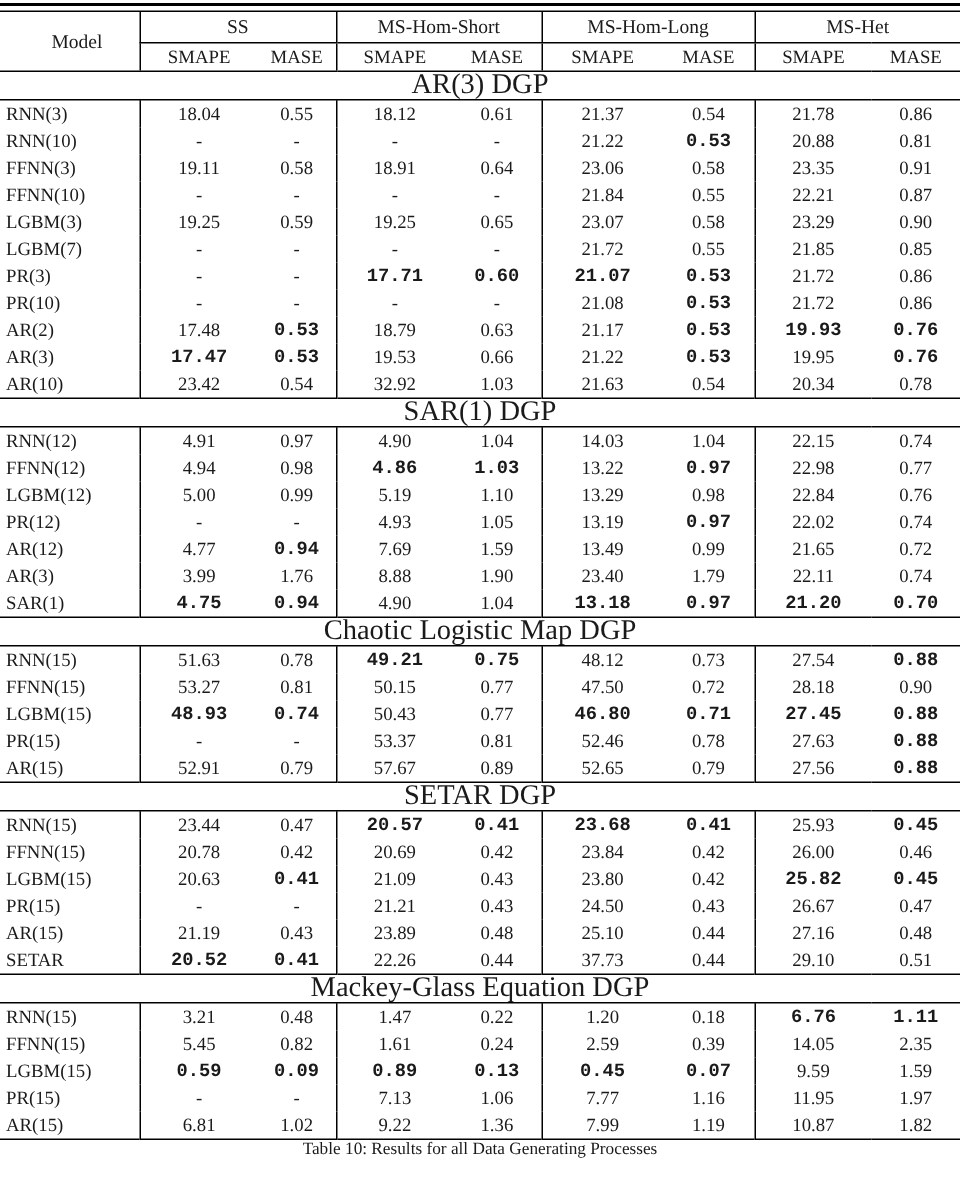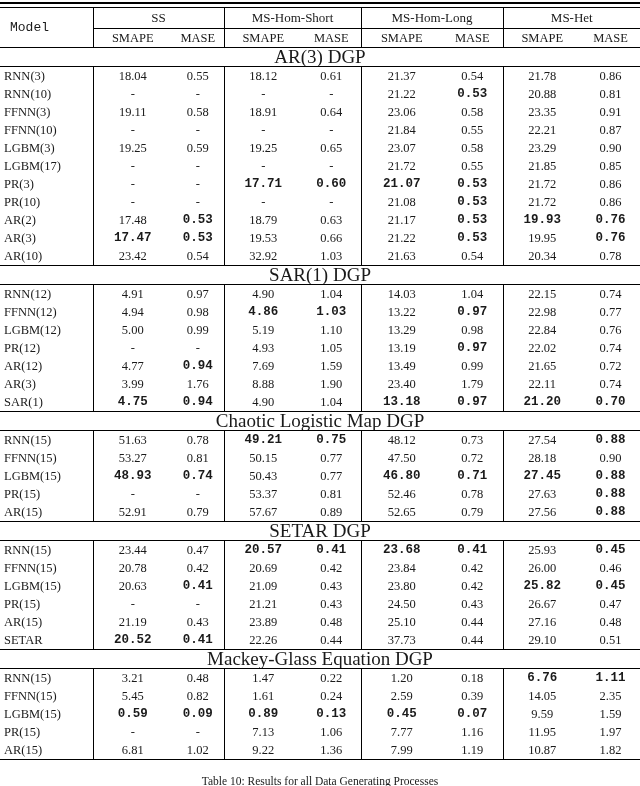--- a/index.html
+++ b/index.html
@@ -32,39 +32,37 @@
     text-align: center;
     height: 18px;
     line-height: 18px;
     white-space: nowrap;
     overflow: hidden;
     font-weight: normal;
   }
   tr.h1 td { font-size: 13px; height: 20px; line-height: 20px; }
   tr.h2 td { font-size: 12.5px; border-bottom: 1.5px solid #000; }
   td.model-head {
-    text-align: left; padding-left: 10px;
+    text-align: center; padding-left: 10px;
     vertical-align: middle;
     border-bottom: 1.5px solid #000;
     font-size: 13px;
-    font-family: Liberation Mono, monospace;
   }
   td.model-col { text-align: left; padding-left: 4px; }
   .group-sep { border-left: 1px solid #000; }
   .cline { border-bottom: 1px solid #000; margin-top: 36px; }
   tr.section-row td {
     border-top: 1px solid #000;
     border-bottom: 1px solid #000;
     font-size: 19px;
     height: 18px; line-height: 18px;
   }
   td.bold { font-weight: bold; font-family: Liberation Mono, monospace; }
 
   .caption {
-    margin-top: 15px;
     text-align: center;
     font-size: 11.5px;
     color: #1a1a1a;
   }
 </style>
 </head>
 <body>
 
 <div class="page">
 
@@ -160,21 +158,21 @@
     <td>0.59</td>
     <td class="group-sep">19.25</td>
     <td>0.65</td>
     <td class="group-sep">23.07</td>
     <td>0.58</td>
     <td class="group-sep">23.29</td>
     <td>0.90</td>
   </tr>
 
   <tr>
-    <td class="model-col">LGBM(17)</td>
+    <td class="model-col">LGBM(7)</td>
     <td class="group-sep">-</td>
     <td>-</td>
     <td class="group-sep">-</td>
     <td>-</td>
     <td class="group-sep">21.72</td>
     <td>0.55</td>
     <td class="group-sep">21.85</td>
     <td>0.85</td>
   </tr>
 

